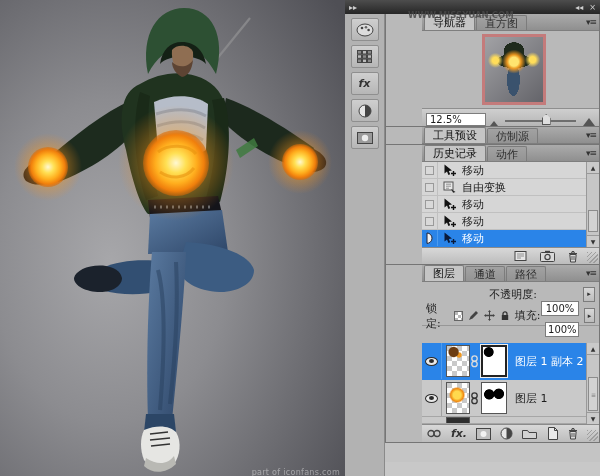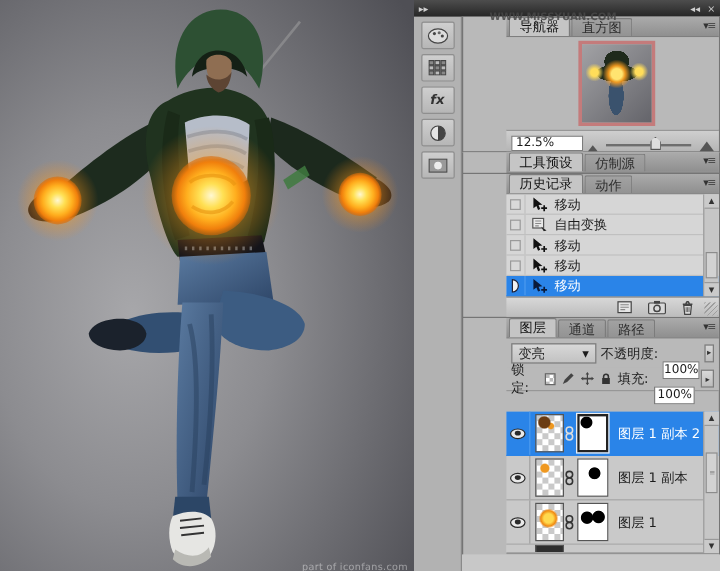--- a/index.html
+++ b/index.html
@@ -394,24 +394,20 @@
     </div>
 
     <div class="panel">
       <div class="tabbar">
         <div class="tab active">图层</div>
         <div class="tab">通道</div>
         <div class="tab">路径</div>
         <div class="panel-menu">▾≡</div>
       </div>
       <div class="blend-row">
-        <div class="blend-box">
-          <span>变亮</span>
-          <span>▾</span>
-        </div>
         <span class="val-label">不透明度:</span>
         <span class="val-box">100%</span>
         <span class="stepper">▸</span>
       </div>
       <div class="lock-row">
         <span>锁定:</span>
         <span class="checker-sq"></span>
         <span class="lbar-ico">
             <svg width="11" height="11">
               <path d="M1,10 L2.6,6.4 L8,1 L10,3 L4.6,8.4 Z" fill="#444"></path>
@@ -442,32 +438,20 @@
               <circle cx="4.5" cy="4.5" r="2.7" fill="none" stroke="#ddd" stroke-width="1.3"></circle>
               <circle cx="4.5" cy="10" r="2.7" fill="none" stroke="#ddd" stroke-width="1.3"></circle>
             </svg>
           <div class="mask m1 sel"></div>
           <span class="layer-name">图层 1 副本 2</span>
         </div>
         <div class="layer-row">
           <div class="eye-cell">
               <span class="eye"></span>
             </div>
-          <div class="thumb t2"></div>
-          <svg width="9" height="15">
-              <circle cx="4.5" cy="4.5" r="2.7" fill="none" stroke="#333" stroke-width="1.3"></circle>
-              <circle cx="4.5" cy="10" r="2.7" fill="none" stroke="#333" stroke-width="1.3"></circle>
-            </svg>
-          <div class="mask m2"></div>
-          <span class="layer-name">图层 1 副本</span>
-        </div>
-        <div class="layer-row">
-          <div class="eye-cell">
-              <span class="eye"></span>
-            </div>
           <div class="thumb t3"></div>
           <svg width="9" height="15">
               <circle cx="4.5" cy="4.5" r="2.7" fill="none" stroke="#333" stroke-width="1.3"></circle>
               <circle cx="4.5" cy="10" r="2.7" fill="none" stroke="#333" stroke-width="1.3"></circle>
             </svg>
           <div class="mask m3"></div>
           <span class="layer-name">图层 1</span>
         </div>
         <div class="sliver">
           <div class="dark-thumb"></div>

